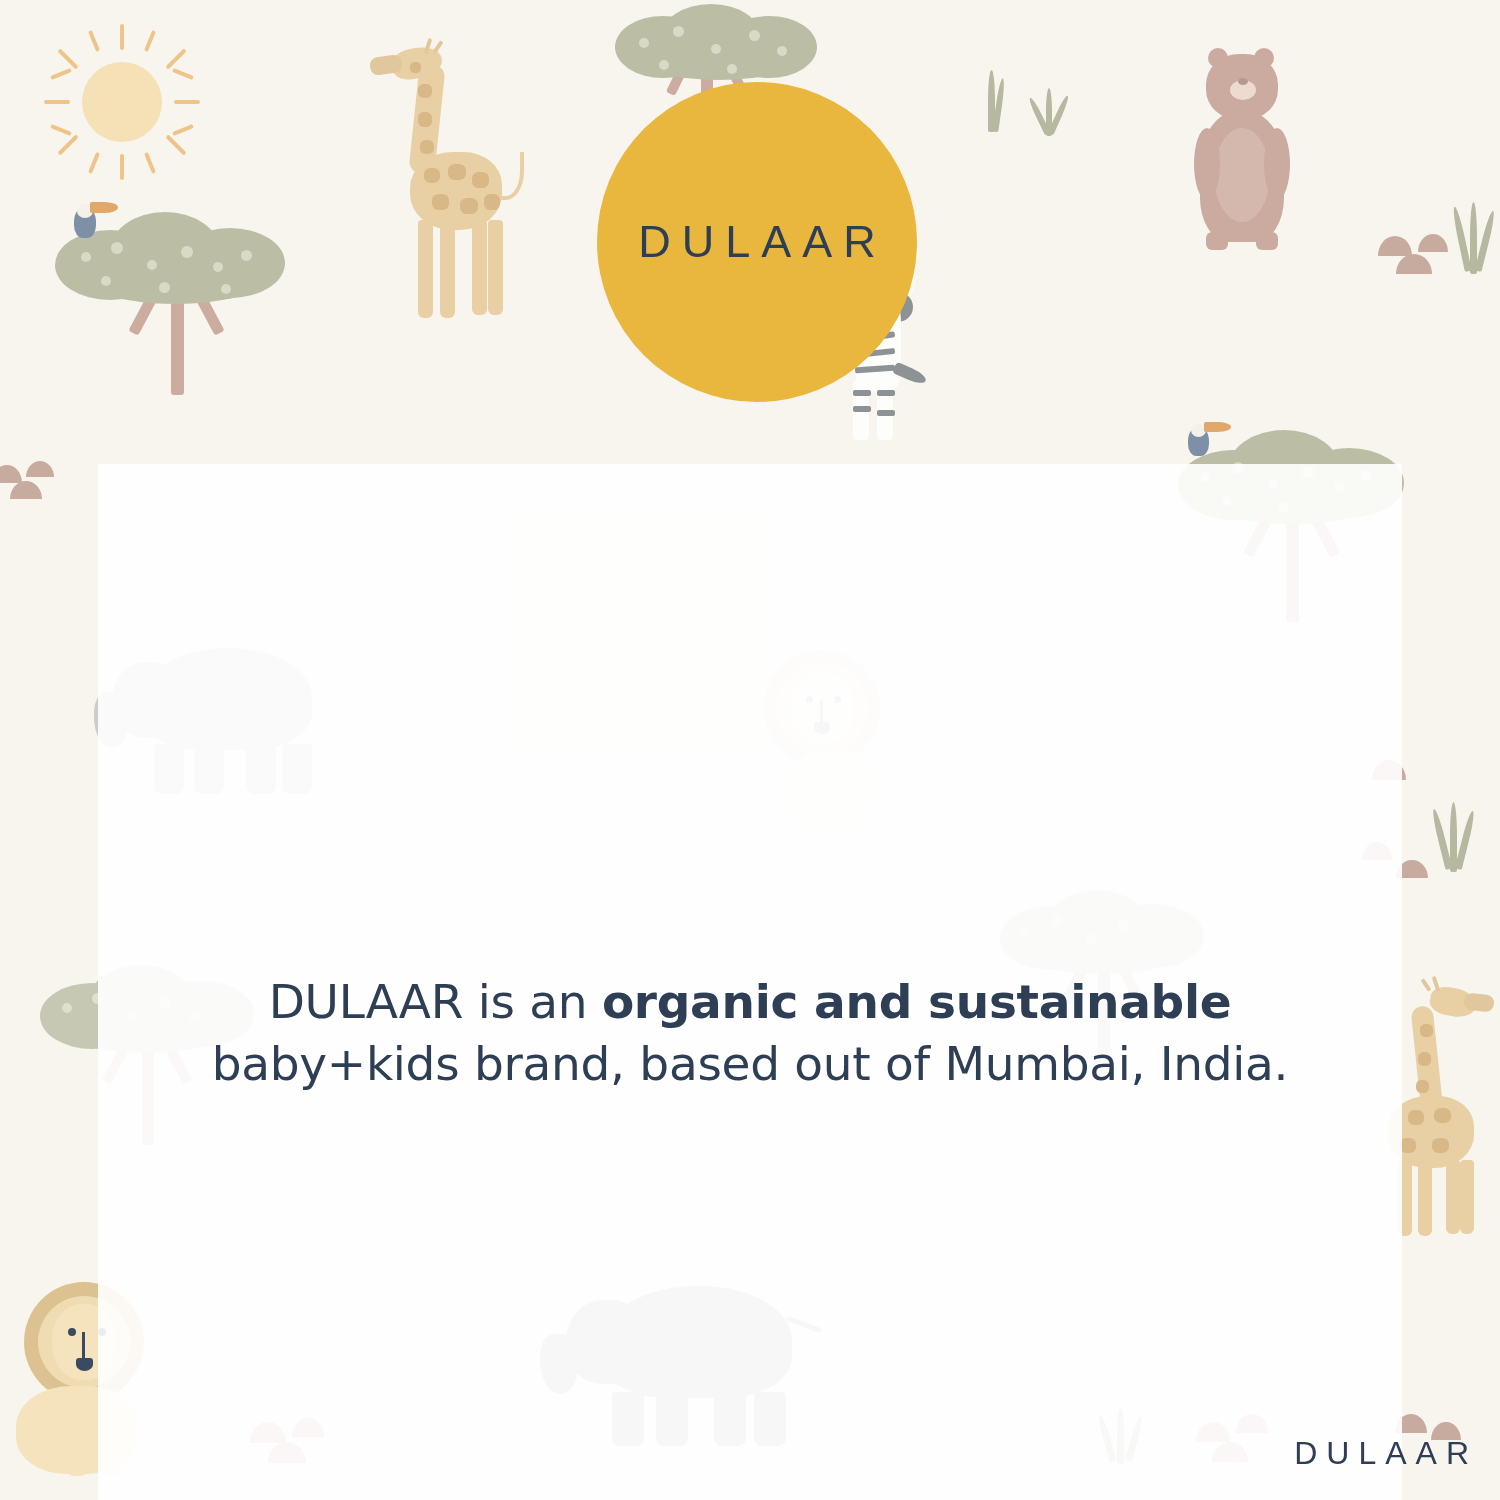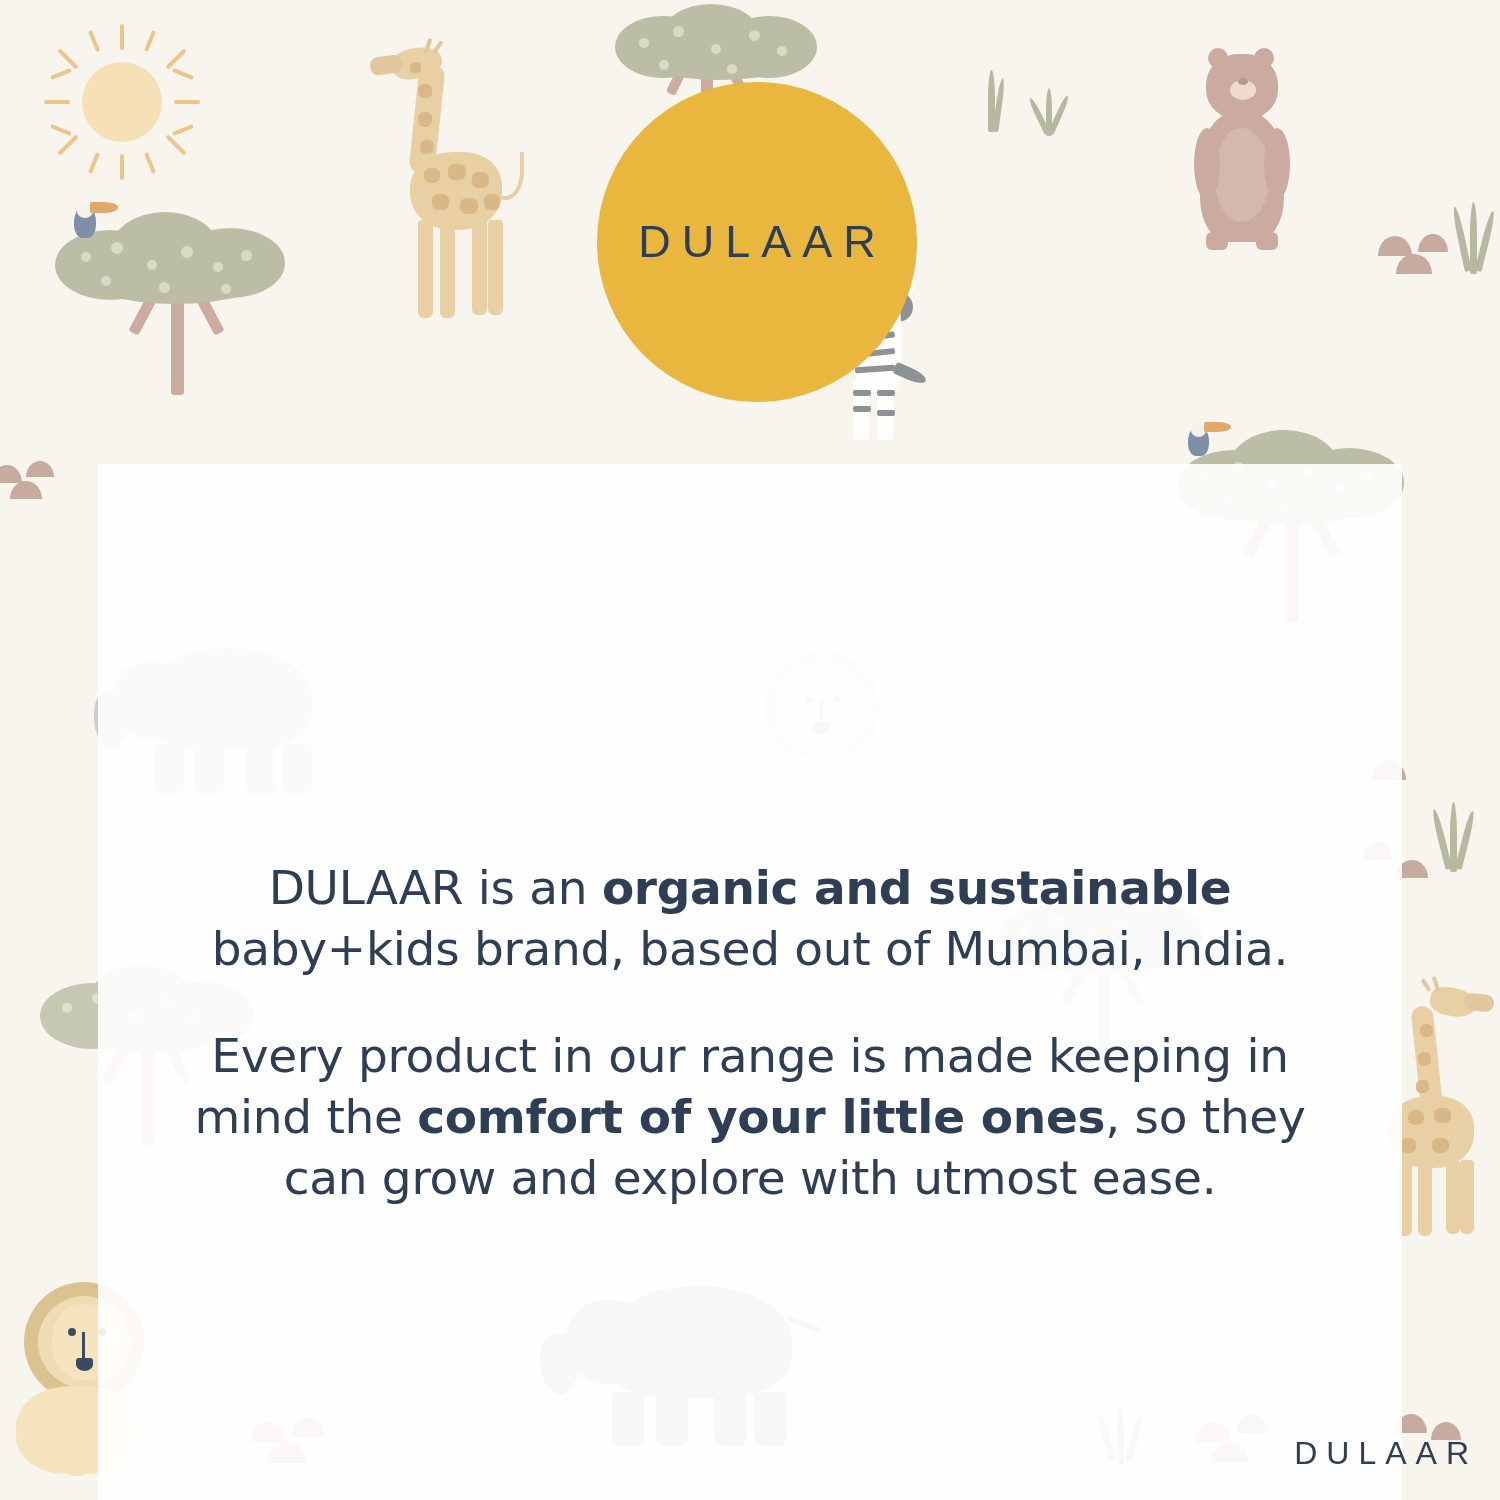--- a/index.html
+++ b/index.html
@@ -421,21 +421,18 @@
 
   <div id="logo-circle" style="left:597px;top:82px;width:320px;height:320px;background:#e9b63e;">
     <span id="logo-text">DULAAR</span>
   </div>
 
   <div id="panel" style="left:98px;top:464px;width:1304px;height:1137px;">
     <div id="copy">
       <p class="para">
         <span>DULAAR is an </span><b>organic and sustainable</b><span> baby+kids brand, based out of Mumbai, India.</span>
       </p>
-      <p class="para">
-        <span>Every product in our range is made keeping in mind the </span><b>comfort of your little ones</b><span>, so they can grow and explore with utmost ease.</span>
-      </p>
     </div>
   </div>
 
   <div id="footer-wordmark" style="right:22px;bottom:28px;">DULAAR</div>
 
 </div>
 
 </body></html>

